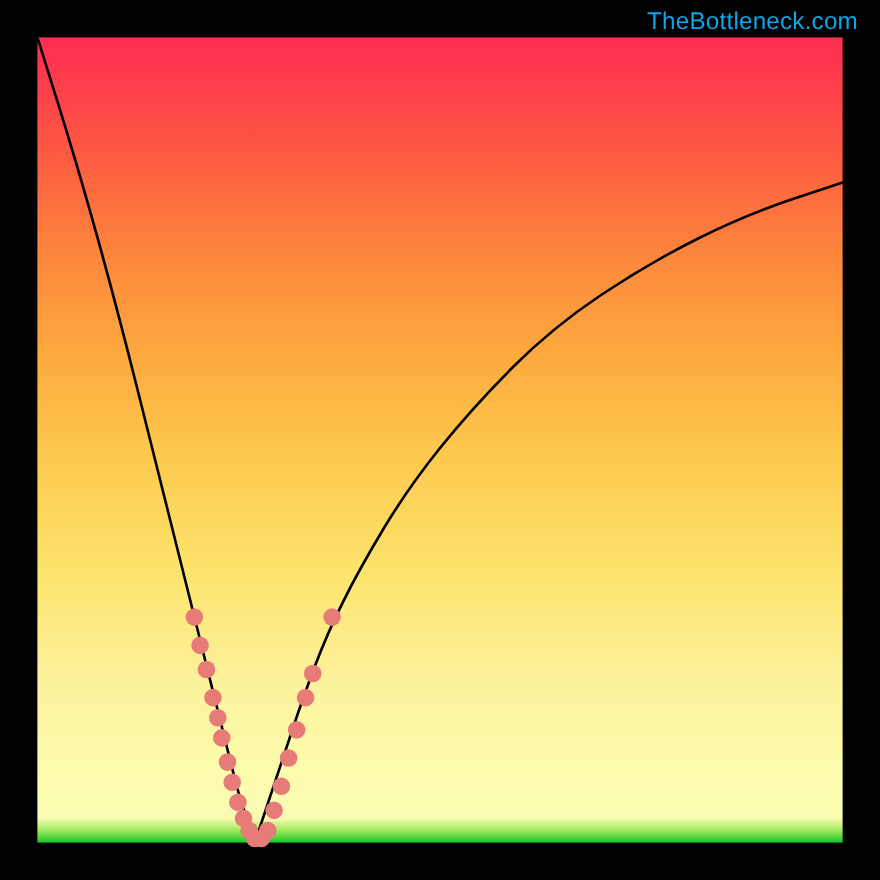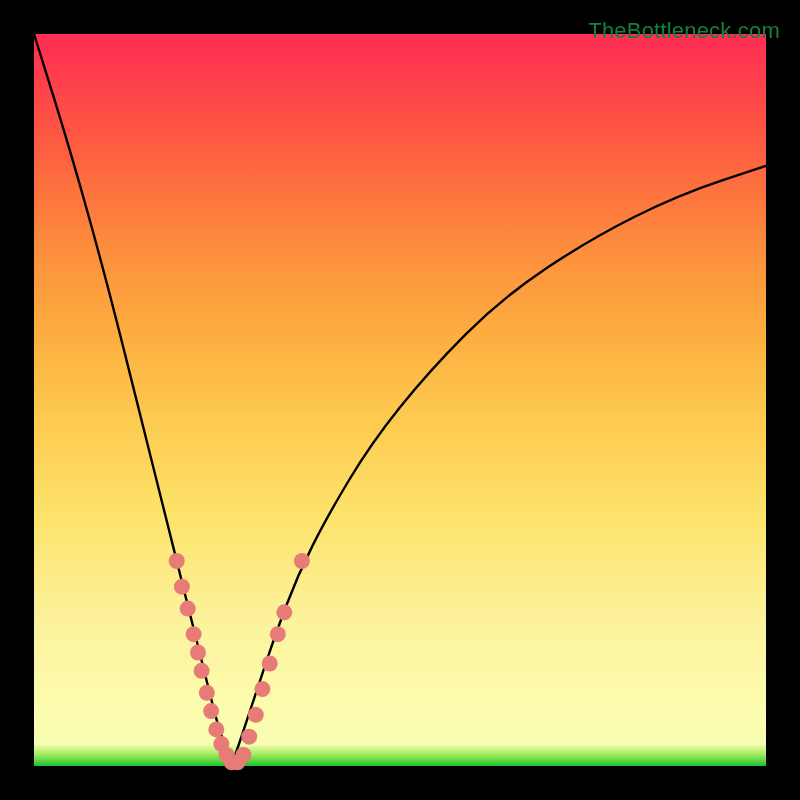--- a/index.html
+++ b/index.html
@@ -37,23 +37,23 @@
       #fdc94e 48%,
       #fdab3f 60%,
       #fd8a3c 72%,
       #fd5f40 84%,
       #fe3e4c 94%,
       #ff2d52 100%
     );
   }
   .watermark {
     position: absolute;
-    top: 18px;
+    top: 6px;
     right: 20px;
-    color: #15803d;
+    color: #0ea5e9;
     font-size: 22px;
     font-weight: 500;
     letter-spacing: 0.2px;
     z-index: 10;
   }
   svg.curves {
     position: absolute;
     top: 0;
     left: 0;
     width: 732px;

